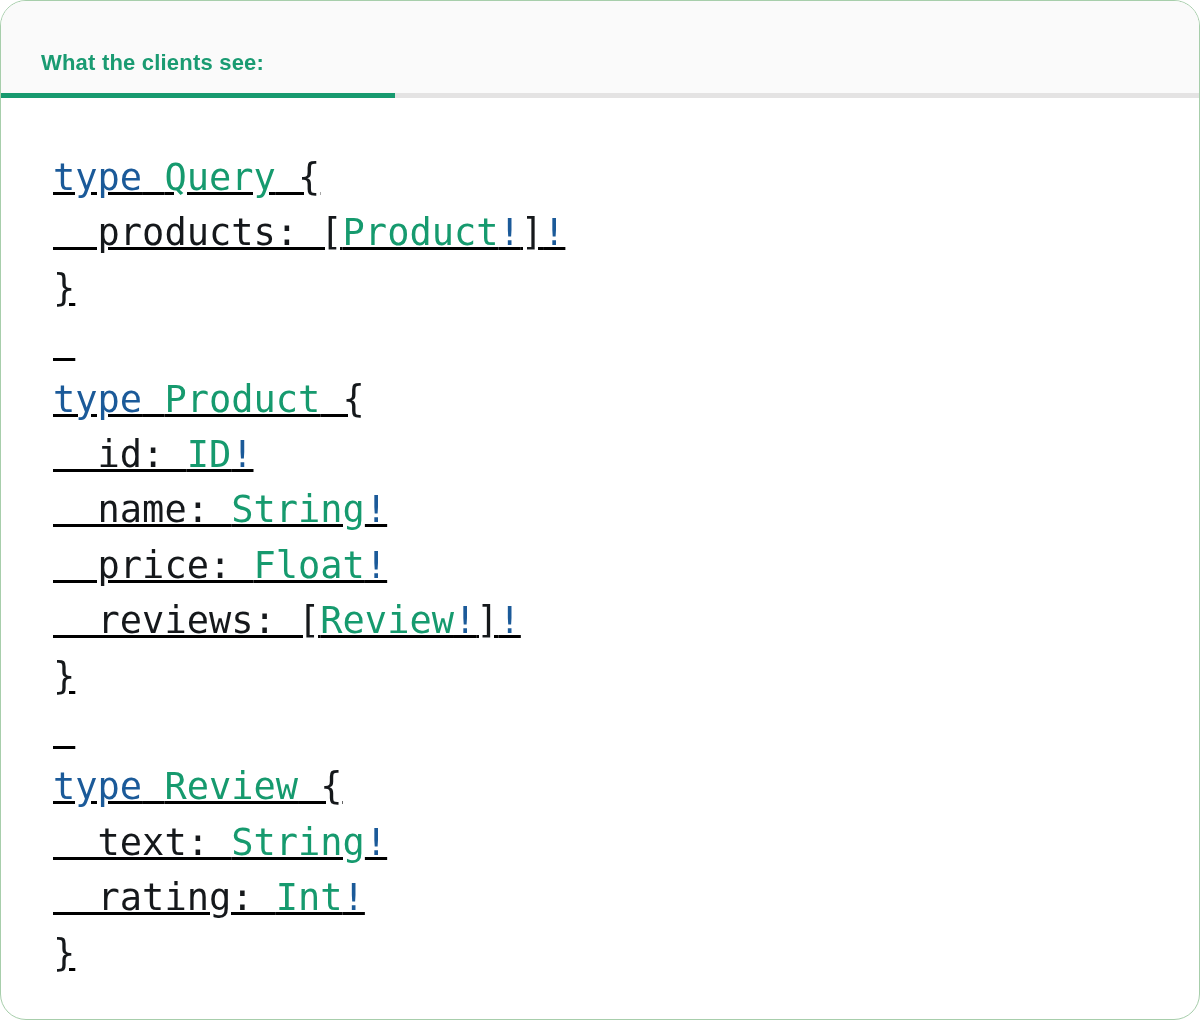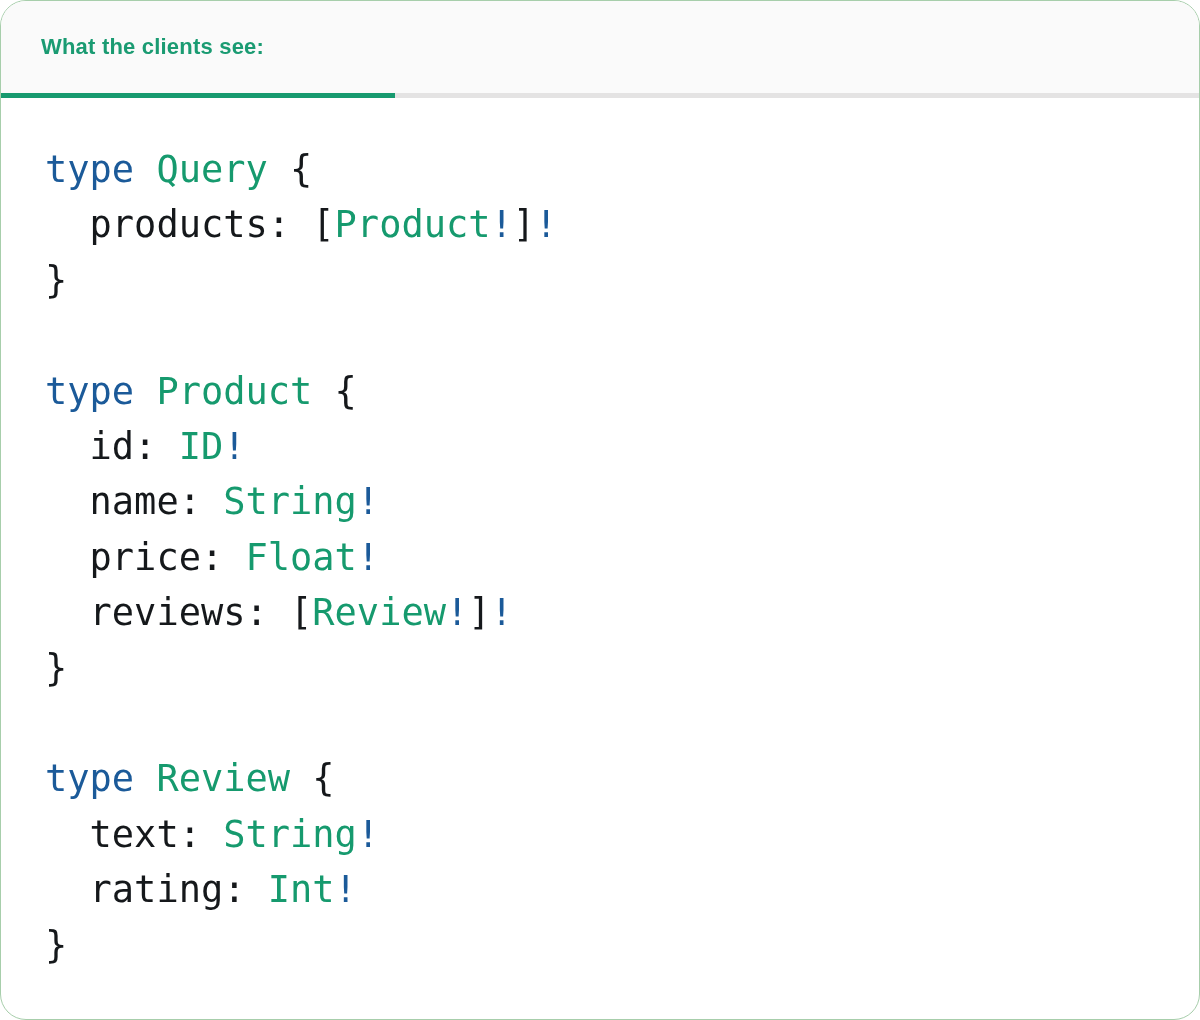--- a/index.html
+++ b/index.html
@@ -20,21 +20,21 @@
   }
   .tab-header {
     position: relative;
     height: 92px;
     background: var(--header-bg, #fafafa);
     border-bottom: 5px solid var(--divider, #e4e3e3);
   }
   .tab {
     position: absolute;
     left: 40px;
-    top: 0;
+    top: 16px;
     height: 100%;
     display: flex;
     align-items: center;
   }
   .tab-title {
     color: var(--accent, #1a9b72);
     font-size: 22px;
     font-weight: 600;
     letter-spacing: 0.2px;
   }
@@ -44,25 +44,26 @@
     bottom: -5px;
     height: 5px;
     width: 394px;
     background: var(--accent, #179a6f);
     z-index: 2;
   }
   .code-area {
     padding: 40px 40px 0 40px;
   }
   .code-block {
-    margin: 4px;
+    margin: 12px;
     font-family: "DejaVu Sans Mono", monospace;
     font-size: 37px;
     line-height: 55.4px;
     font-weight: normal;
+    text-decoration: underline;
   }
   .code-line {
     white-space: pre;
   }
   .tok-k { color: var(--c-keyword, #1b5a99); }
   .tok-t { color: var(--c-type, #169a6e); }
   .tok-p { color: var(--c-plain, #15181b); }
   .tok-b { color: var(--c-bang, #1b5a99); }
 </style>
 </head>

